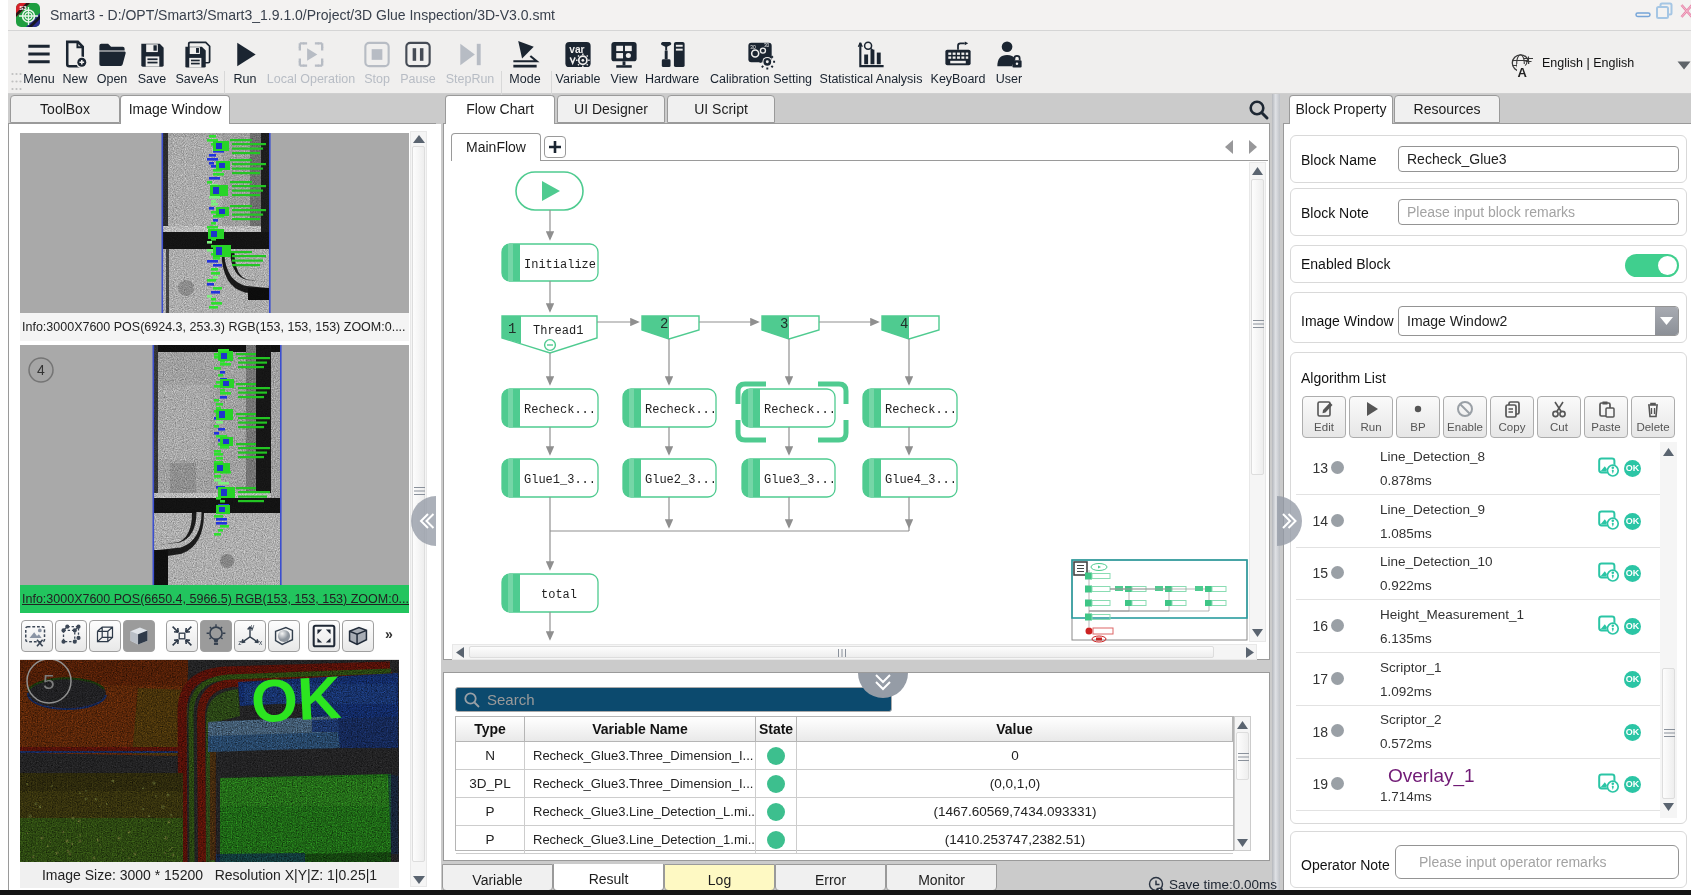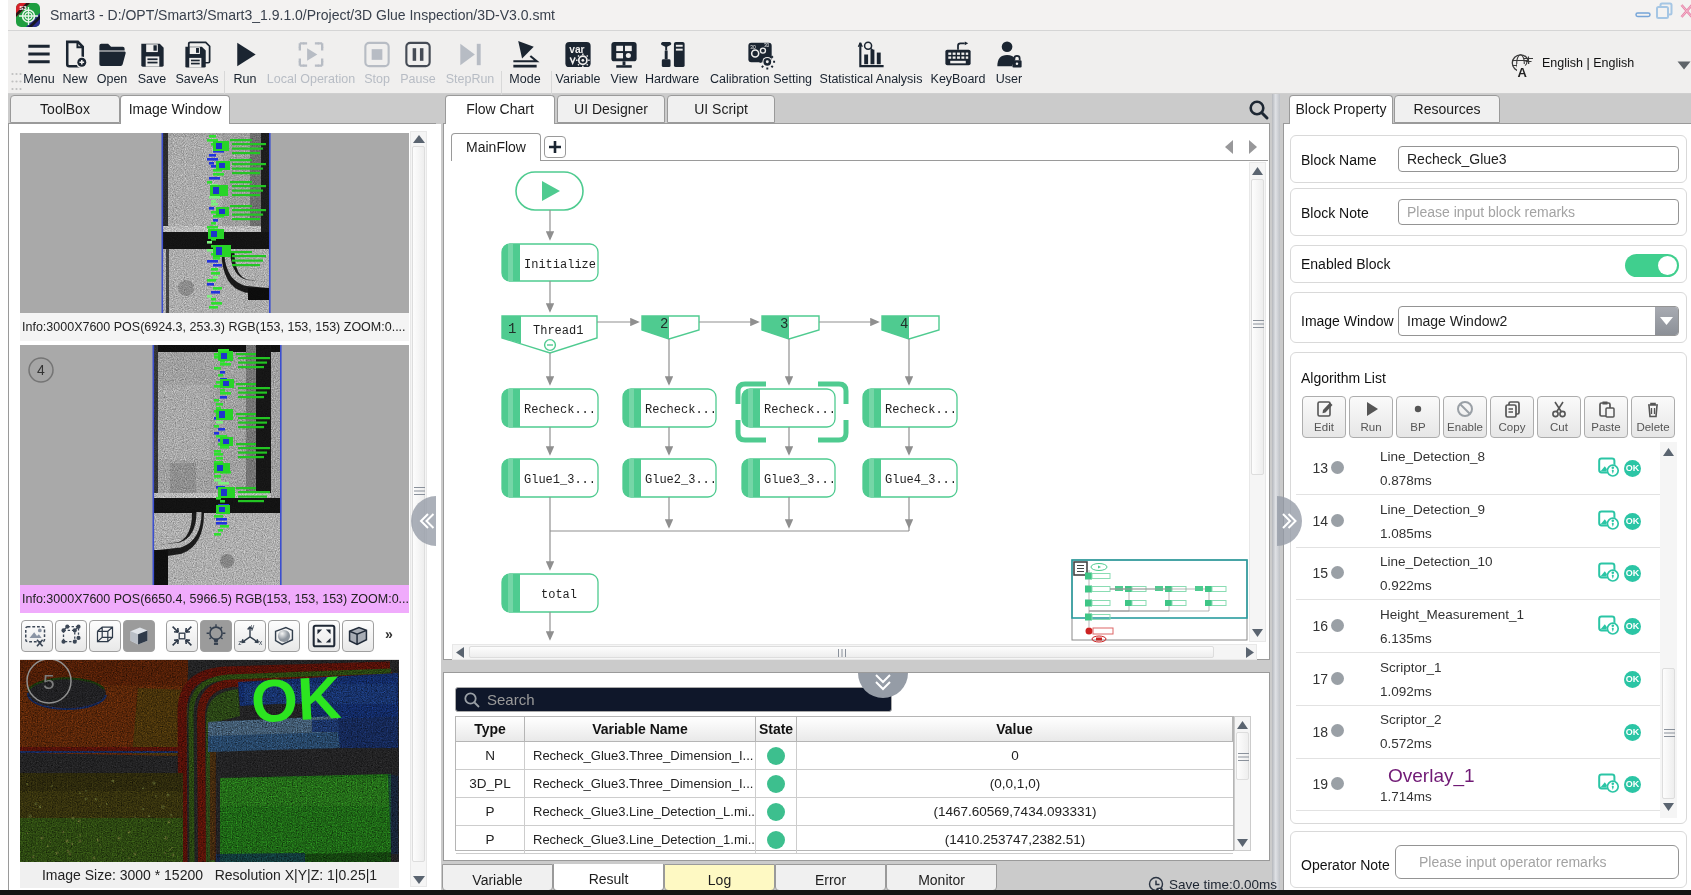--- a/index.html
+++ b/index.html
@@ -496,21 +496,21 @@
             <rect x="218" y="111.0" width="26" height="2.2" fill="#23c523"></rect>
             <rect x="216" y="142" width="20" height="2.2" fill="#23c523"></rect>
             <rect x="218" y="146.0" width="32" height="2.2" fill="#23c523"></rect>
             <rect x="218" y="150.5" width="29" height="2.2" fill="#23c523"></rect>
             <rect x="218" y="155.0" width="26" height="2.2" fill="#23c523"></rect>
             <rect x="132.5" y="0" width="1.6" height="240" fill="#3b4fd0"></rect>
             <rect x="260" y="0" width="1.6" height="240" fill="#3b4fd0"></rect>
             <circle cx="21" cy="25" r="12" fill="#a5a5a5" stroke="#757575" stroke-width="1.5"></circle>
             <text x="17" y="30" font-size="14" fill="#333" font-family="Liberation Sans">4</text>
           </svg></div>
-        <div class="abs" style="left:11px;top:461px;width:389px;height:28px;background:#f0abfc;font-size:12.5px;color:#222;line-height:28px;padding-left:2px;white-space:nowrap;overflow:hidden;">Info:3000X7600 POS(6650.4, 5966.5) RGB(153, 153, 153) ZOOM:0...</div>
+        <div class="abs" style="left:11px;top:461px;width:389px;height:28px;background:#22c55e;font-size:12.5px;color:#222;line-height:28px;padding-left:2px;white-space:nowrap;overflow:hidden;text-decoration:underline;">Info:3000X7600 POS(6650.4, 5966.5) RGB(153, 153, 153) ZOOM:0...</div>
         <div class="abs" style="left:11px;top:494px;width:379px;height:42px;background:#fff;border-bottom:1px solid #e5e5e5;">
           <div class="abs" style="left:1px;top:2px;width:32px;height:32px;border:1px solid #9f9f9f;border-radius:4px;background:linear-gradient(180deg,#fdfdfd,#e8e8e8);"><svg width="30" height="30" viewBox="0 0 32 32">
               <rect x="4" y="6" width="20" height="16" rx="2" fill="none" stroke="#3c4756" stroke-width="1.6" stroke-dasharray="3 2"></rect>
               <path d="M8 18 L13 12 L16 16 L18 14 L21 18 Z" fill="#8a94a4"></path>
               <circle cx="19" cy="10" r="2" fill="#8a94a4"></circle>
               <path d="M16 20 L22 27 M22 20 L16 27" stroke="#3c4756" stroke-width="1.8"></path>
             </svg></div>
           <div class="abs" style="left:35px;top:2px;width:32px;height:32px;border:1px solid #9f9f9f;border-radius:4px;background:linear-gradient(180deg,#fdfdfd,#e8e8e8);"><svg width="30" height="30" viewBox="0 0 32 32">
               <path d="M8 10 L20 10 L24 6 M8 10 L8 22 L20 22 L20 10 M20 22 L24 18 L24 6 L12 6 L8 10" fill="none" stroke="#3c4756" stroke-width="1.4" stroke-dasharray="2.5 2"></path>
               <g fill="#3c4756">
@@ -871,21 +871,21 @@
       <svg class="abs" style="left:2px;top:466px" width="11" height="9">
           <path d="M0 0 L5.5 8 L11 0 Z" fill="#5a6470"></path>
         </svg>
       <div class="abs" style="left:1px;top:16px;width:13px;height:296px;background:linear-gradient(90deg,#fdfdfd,#eeeeee);border:1px solid #ddd;border-radius:2px;">
         <svg class="abs" style="left:1px;top:140px" width="11" height="9">
             <path d="M0 0.5 H11 M0 4 H11 M0 7.5 H11" stroke="#8a919b" stroke-width="1"></path>
           </svg>
       </div>
       </div>
       <div class="panel" style="left:1px;top:578px;width:827px;height:189px;"></div>
-      <div class="abs" style="left:13px;top:593px;width:437px;height:25px;border:1px solid #aaa;border-radius:3px;background:#0f172a;">
+      <div class="abs" style="left:13px;top:593px;width:437px;height:25px;border:1px solid #aaa;border-radius:3px;background:#0c4a6e;">
       <svg class="abs" style="left:7px;top:3px" width="18" height="18" viewBox="0 0 18 18">
           <circle cx="7.5" cy="7.5" r="5.2" fill="none" stroke="#9aa0a6" stroke-width="1.8"></circle>
           <path d="M11.5 11.5 L16 16" stroke="#9aa0a6" stroke-width="1.8"></path>
         </svg>
       <div class="abs" style="left:31px;top:3px;font-size:15px;color:#9a9a9a;">Search</div>
       </div>
       <div class="abs" style="left:13px;top:622px;width:779px;height:135px;border:1px solid #b5b5b5;">
         <div class="abs" style="left:0;top:0;width:777px;height:25px;background:linear-gradient(180deg,#ffffff,#e9e9e9);border-bottom:1px solid #b5b5b5;"></div>
         <div class="abs" style="left:0px;top:0;width:69px;height:25px;border-right:1px solid #b5b5b5;font-size:14px;font-weight:bold;color:#111;text-align:center;line-height:25px;">Type</div>
         <div class="abs" style="left:69px;top:0;width:231px;height:25px;border-right:1px solid #b5b5b5;font-size:14px;font-weight:bold;color:#111;text-align:center;line-height:25px;">Variable Name</div>

